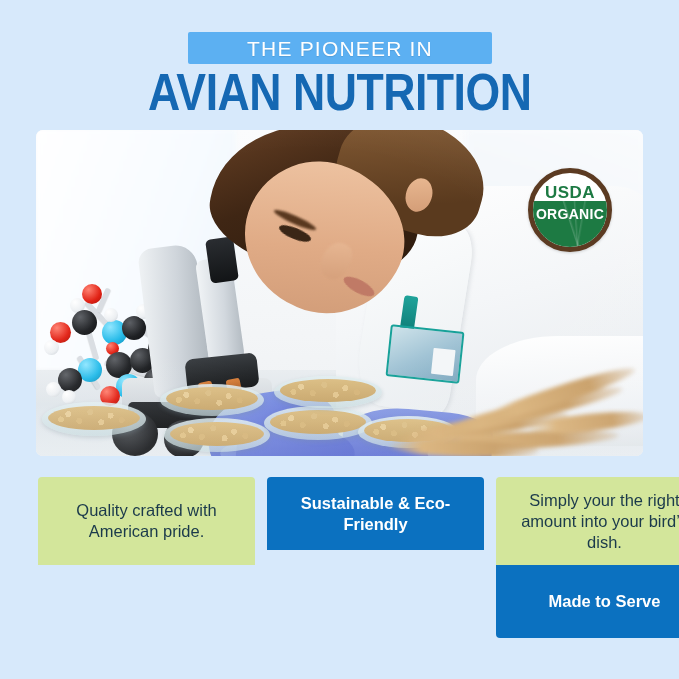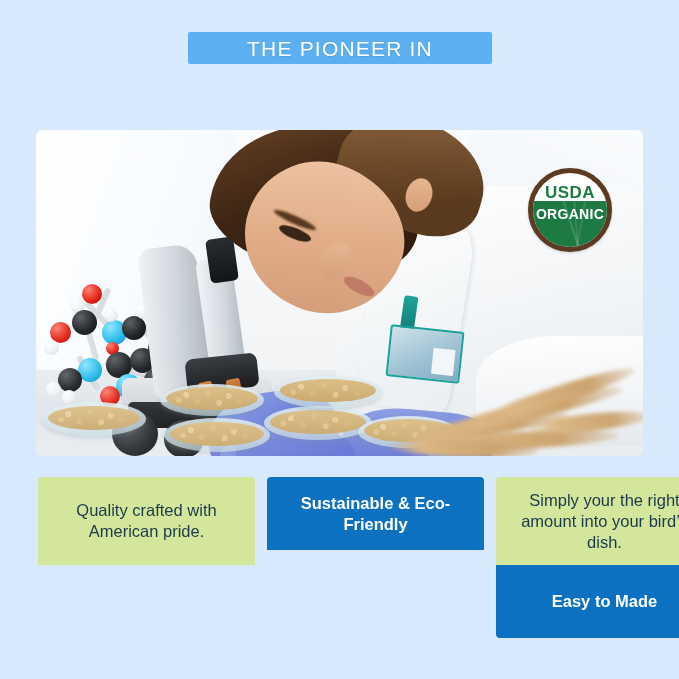--- a/index.html
+++ b/index.html
@@ -324,20 +324,23 @@
     color:#ffffff; font-size:16.5px; line-height:21px;
     text-align:center; font-weight:bold;
   }
 </style>
 </head>
 <body>
 
 <div class="header">
   <div class="pioneer-banner">
     <span>THE PIONEER IN</span>
+  </div>
+  <div class="headline">
+    <span>AVIAN NUTRITION</span>
   </div>
 </div>
 
 <div class="photo">
   <div class="bg-wall"></div>
   <div class="bg-window"></div>
   <div class="bg-window2"></div>
   <div class="bench-edge"></div>
   <div class="bench"></div>
 
@@ -469,16 +472,16 @@
     <div class="card-bottom">
       <span>Sustainable &amp; Eco-Friendly</span>
     </div>
   </div>
 
   <div class="card">
     <div class="card-top">
       <span>Simply your the right amount into your bird’s dish.</span>
     </div>
     <div class="card-bottom">
-      <span>Easy to Made</span>
+      <span>Made to Serve</span>
     </div>
   </div>
 </div>
 
 </body></html>

